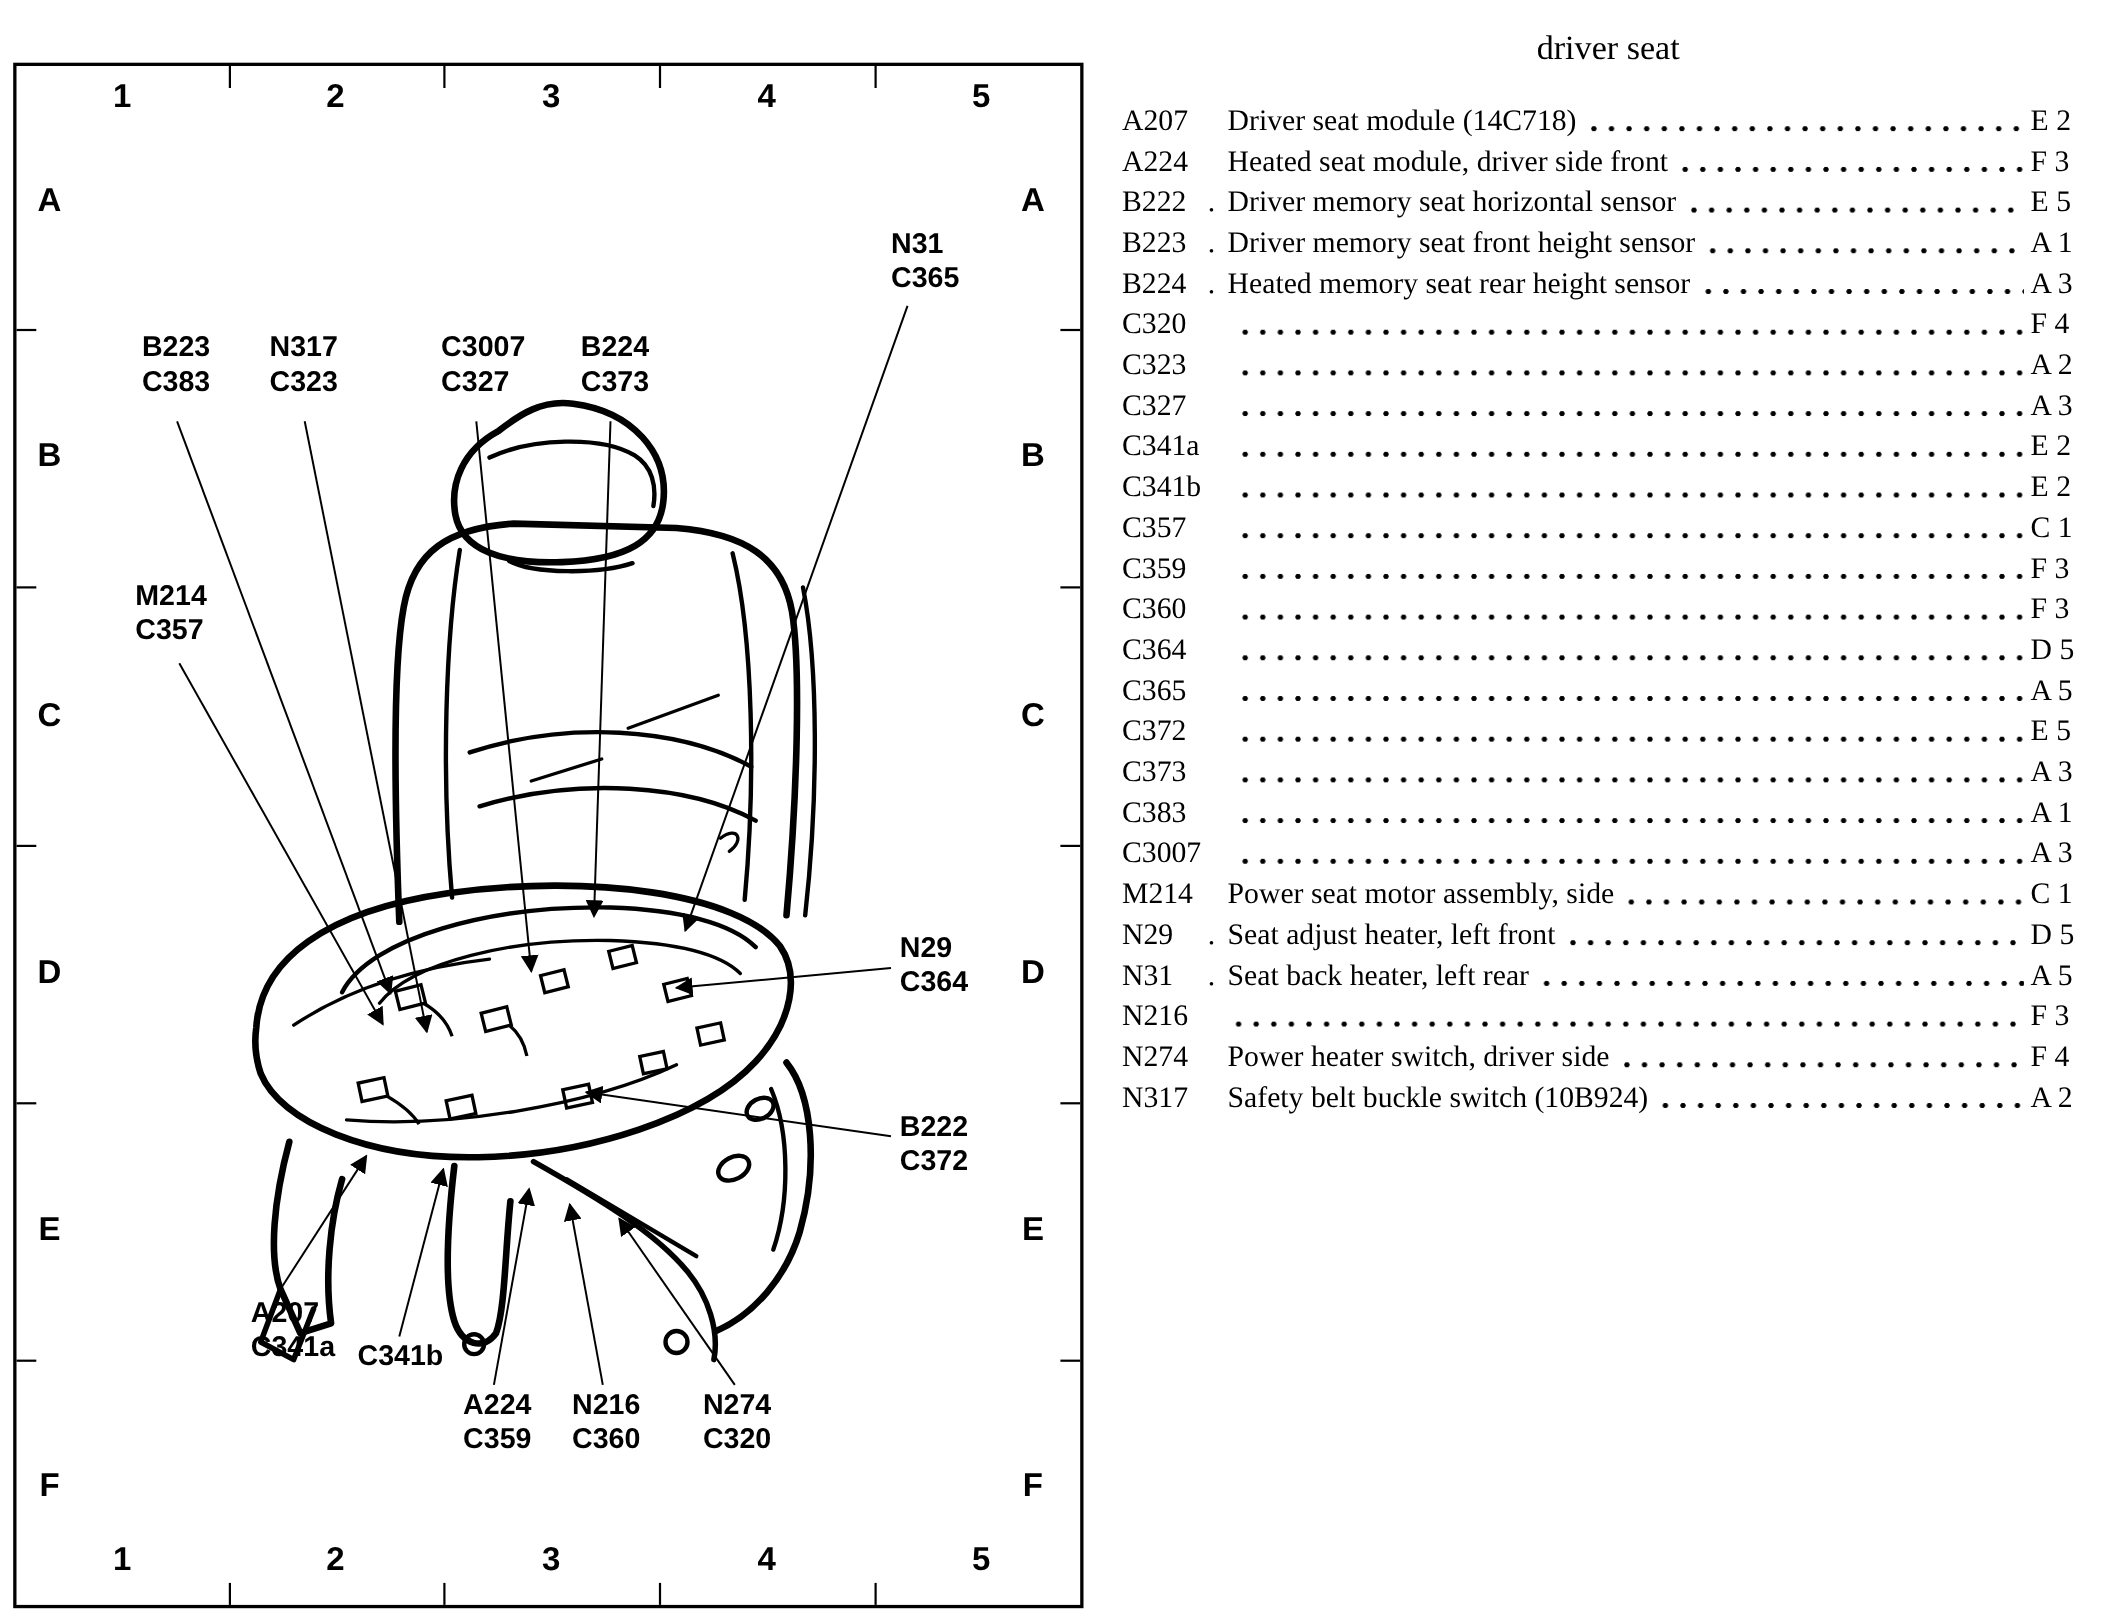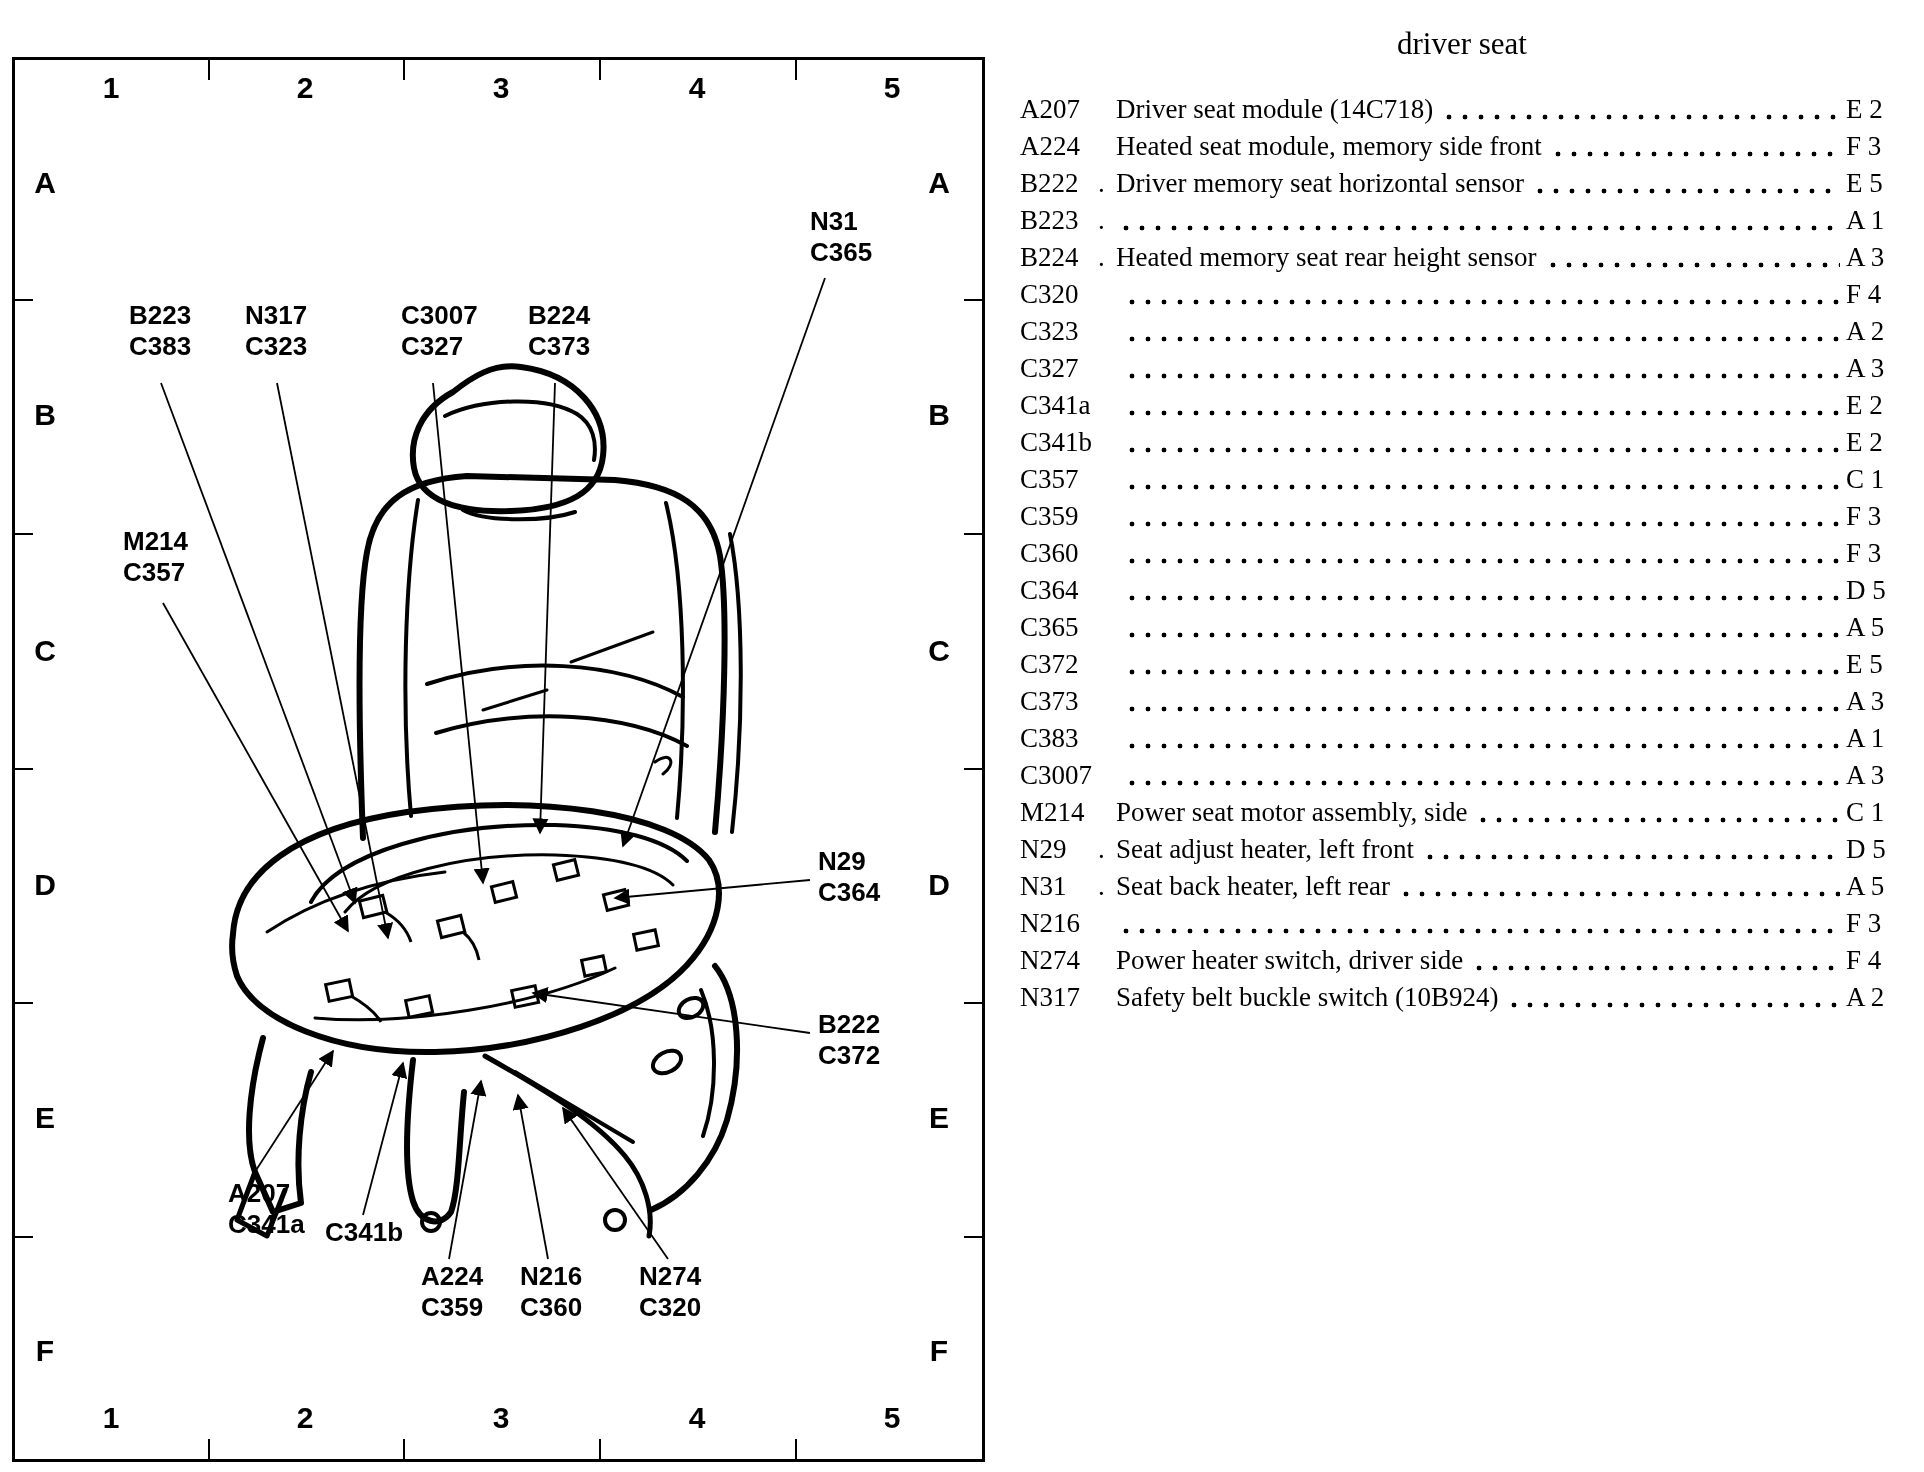--- a/index.html
+++ b/index.html
@@ -223,34 +223,35 @@
       <div class="lrow">
         <span class="lcode">A207</span>
         <span class="ldot"></span>
         <span class="ldesc">Driver seat module (14C718)</span>
         <span class="dots"></span>
         <span class="lref">E 2</span>
       </div>
       <div class="lrow">
         <span class="lcode">A224</span>
         <span class="ldot"></span>
-        <span class="ldesc">Heated seat module, memory side front</span>
+        <span class="ldesc">Heated seat module, driver side front</span>
         <span class="dots"></span>
         <span class="lref">F 3</span>
       </div>
       <div class="lrow">
         <span class="lcode">B222</span>
         <span class="ldot">.</span>
         <span class="ldesc">Driver memory seat horizontal sensor</span>
         <span class="dots"></span>
         <span class="lref">E 5</span>
       </div>
       <div class="lrow">
         <span class="lcode">B223</span>
         <span class="ldot">.</span>
+        <span class="ldesc">Driver memory seat front height sensor</span>
         <span class="dots"></span>
         <span class="lref">A 1</span>
       </div>
       <div class="lrow">
         <span class="lcode">B224</span>
         <span class="ldot">.</span>
         <span class="ldesc">Heated memory seat rear height sensor</span>
         <span class="dots"></span>
         <span class="lref">A 3</span>
       </div>

